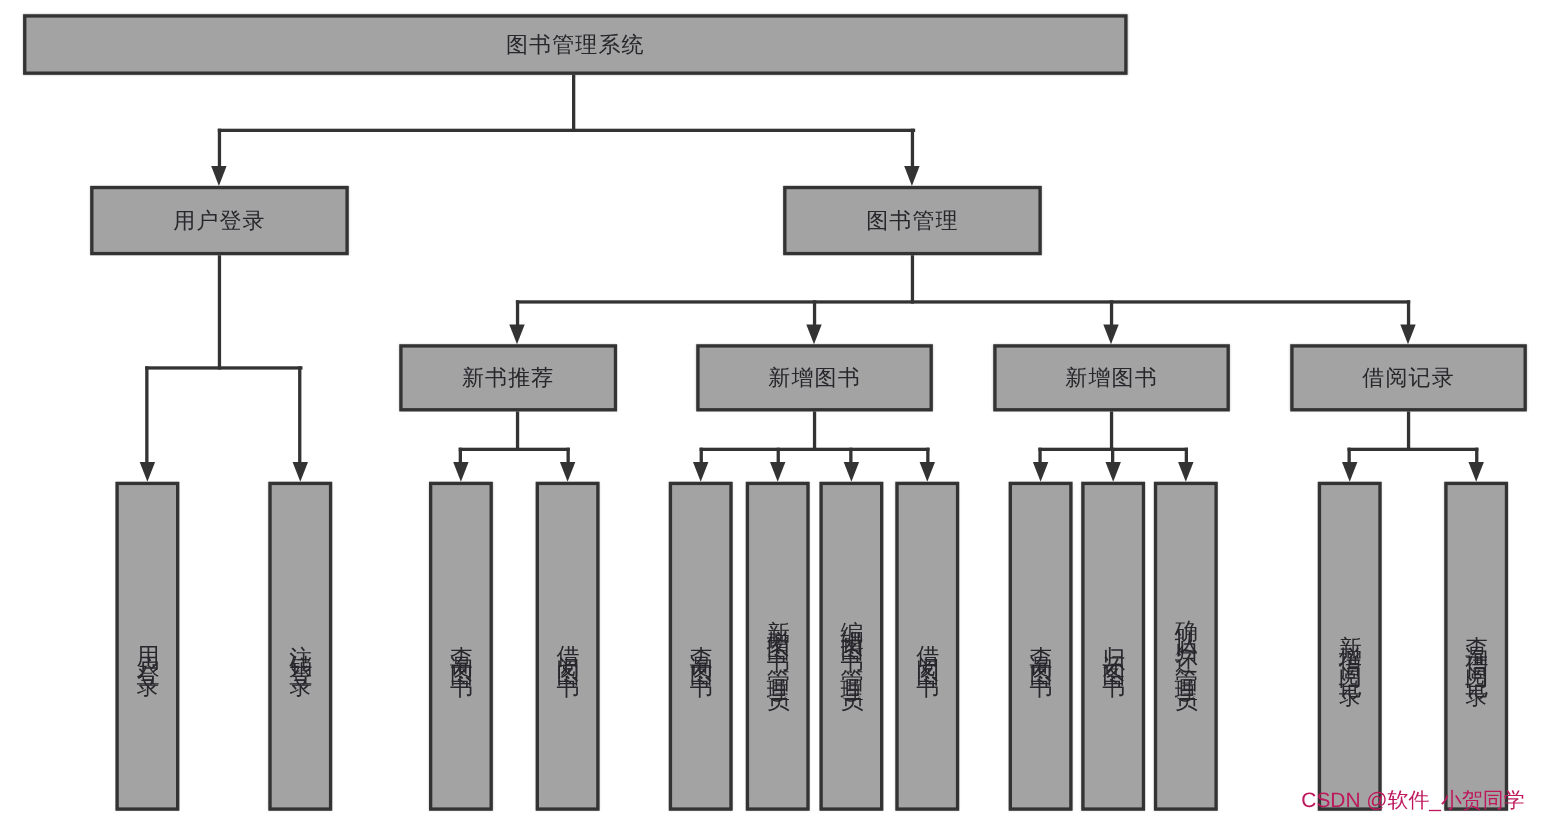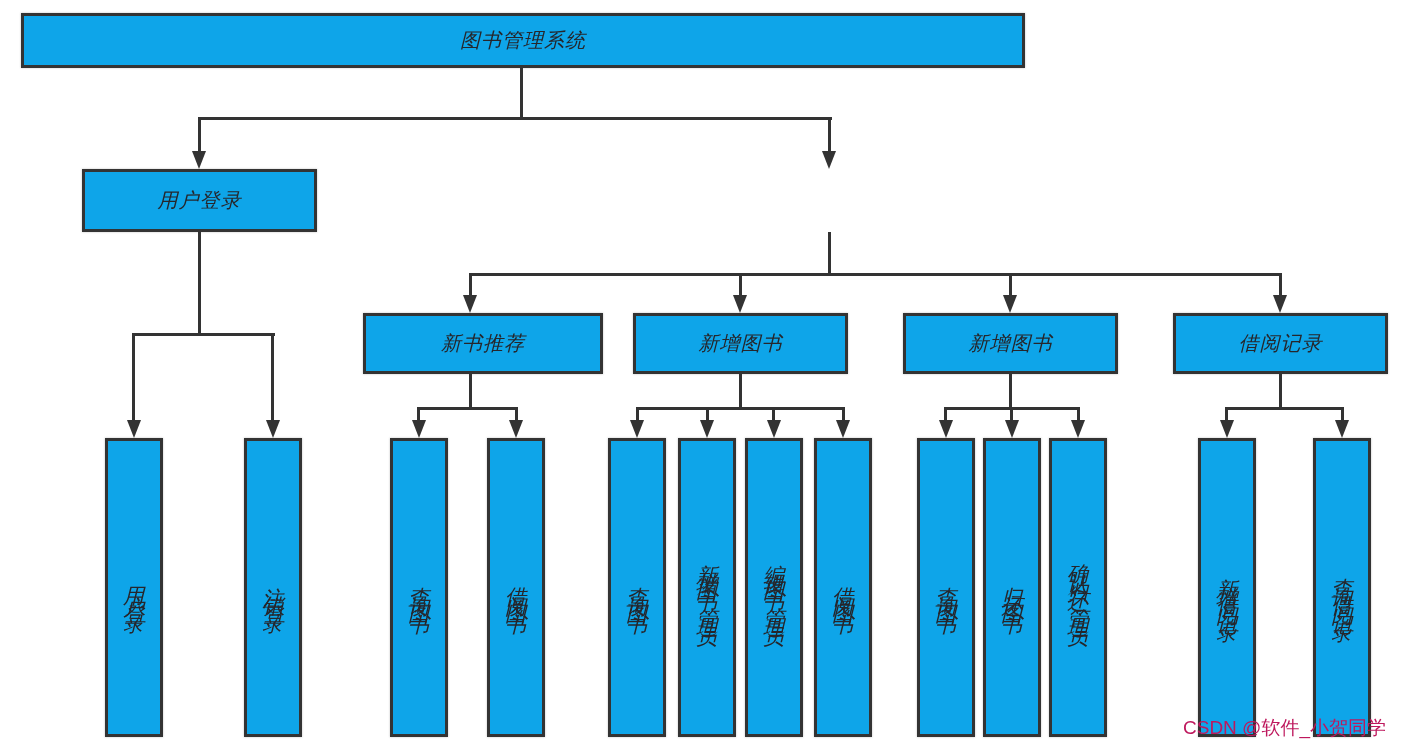--- a/index.html
+++ b/index.html
@@ -8,27 +8,26 @@
     width: 1405px;
     height: 747px;
     background: #ffffff;
     font-family: "Liberation Sans", "DejaVu Sans", sans-serif;
     overflow: hidden;
   }
   .node {
     position: absolute;
     box-sizing: border-box;
     border: 3px solid #333333;
-    background: #0ea5e9;
+    background: #a3a3a3;
     display: flex;
     align-items: center;
     justify-content: center;
     color: #26262b;
     box-shadow: 0 0 2px rgba(80,80,80,0.35);
-    font-style: italic;
   }
   .node.h-text { font-size: 20px; letter-spacing: 1px; }
   .node.leaf  { width: 58px; top: 438px; height: 299px; }
   .vtext {
     writing-mode: vertical-rl;
     text-orientation: mixed;
     font-size: 21px;
     letter-spacing: 9px;
     line-height: 1;
     color: #26262b;
@@ -66,40 +65,43 @@
   <div class="vline" style="left:520px; top:68px; height:50px;"></div>
   <div class="hline" style="left:198px; top:117px; width:634px;"></div>
   <div class="vline" style="left:198px; top:117px; height:36px;"></div>
   <div class="tri" style="left:192px; top:151px;"></div>
   <div class="vline" style="left:828px; top:117px; height:36px;"></div>
   <div class="tri" style="left:822px; top:151px;"></div>
 
   <div class="node h-text" style="left:82px; top:169px; width:235px; height:63px;">
     <span>用户登录</span>
   </div>
+  <div class="node h-text" style="left:712px; top:169px; width:235px; height:63px;">
+    <span>图书管理</span>
+  </div>
 
   <div class="vline" style="left:198px; top:232px; height:104px;"></div>
   <div class="hline" style="left:132px; top:333px; width:143px;"></div>
   <div class="vline" style="left:132px; top:333px; height:88px;"></div>
   <div class="tri" style="left:127px; top:420px;"></div>
   <div class="vline" style="left:271px; top:333px; height:88px;"></div>
   <div class="tri" style="left:266px; top:420px;"></div>
 
   <div class="vline" style="left:828px; top:232px; height:44px;"></div>
   <div class="hline" style="left:469px; top:273px; width:813px;"></div>
   <div class="vline" style="left:469px; top:273px; height:24px;"></div>
   <div class="tri" style="left:463px; top:295px;"></div>
   <div class="vline" style="left:739px; top:273px; height:24px;"></div>
   <div class="tri" style="left:733px; top:295px;"></div>
   <div class="vline" style="left:1009px; top:273px; height:24px;"></div>
   <div class="tri" style="left:1003px; top:295px;"></div>
   <div class="vline" style="left:1279px; top:273px; height:24px;"></div>
   <div class="tri" style="left:1273px; top:295px;"></div>
 
-  <div class="node h-text" style="left:363px; top:313px; width:240px; height:61px;">
+  <div class="node h-text" style="left:363px; top:313px; width:198px; height:61px;">
     <span>新书推荐</span>
   </div>
   <div class="node h-text" style="left:633px; top:313px; width:215px; height:61px;">
     <span>新增图书</span>
   </div>
   <div class="node h-text" style="left:903px; top:313px; width:215px; height:61px;">
     <span>新增图书</span>
   </div>
   <div class="node h-text" style="left:1173px; top:313px; width:215px; height:61px;">
     <span>借阅记录</span>

